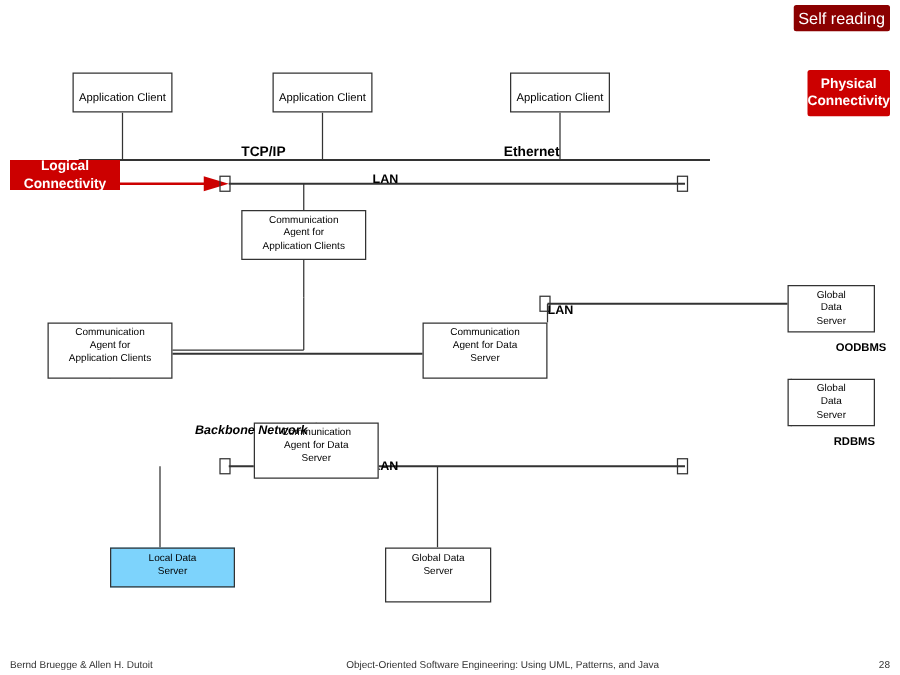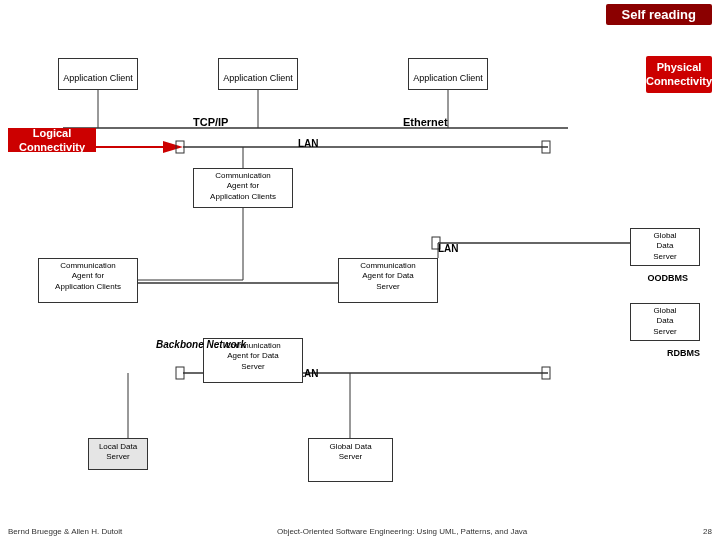--- a/index.html
+++ b/index.html
@@ -19,22 +19,22 @@
       padding: 8px 12px;
     }
 
     .self-reading-badge {
       position: absolute;
       top: 4px;
       right: 8px;
       background: #8B0000;
       color: #fff;
       font-size: 13px;
-      font-weight: bold;
-      padding: 3px 16px;
+      font-weight: normal;
+      padding: 3px 4px;
       border-radius: 2px;
     }
 
     .main-title {
       font-size: 20px;
       font-style: italic;
       font-weight: bold;
       color: #000;
       margin-top: 2px;
       margin-bottom: 4px;
@@ -198,21 +198,21 @@
       font-size: 8px;
       text-align: center;
       padding: 2px;
       line-height: 1.3;
       background: #fff;
     }
 
     .oodbms-label {
       position: absolute;
       top: 225px;
-      right: 24px;
+      right: 3px;
       font-size: 9px;
       font-weight: bold;
       color: #000;
     }
 
     .global-data-server-lower {
       position: absolute;
       top: 255px;
       right: 12px;
       width: 70px;
@@ -232,28 +232,28 @@
       font-size: 9px;
       font-weight: bold;
       color: #000;
     }
 
     
     .local-data-server {
       position: absolute;
       top: 390px;
       left: 80px;
-      width: 60px;
+      width: 100px;
       height: 32px;
       border: 1px solid #333;
       font-size: 8px;
       text-align: center;
       padding: 3px;
       line-height: 1.3;
-      background: #e5e5e5;
+      background: #7dd3fc;
     }
 
     .global-data-server-bottom {
       position: absolute;
       top: 390px;
       left: 300px;
       width: 85px;
       height: 44px;
       border: 1px solid #333;
       font-size: 8px;

